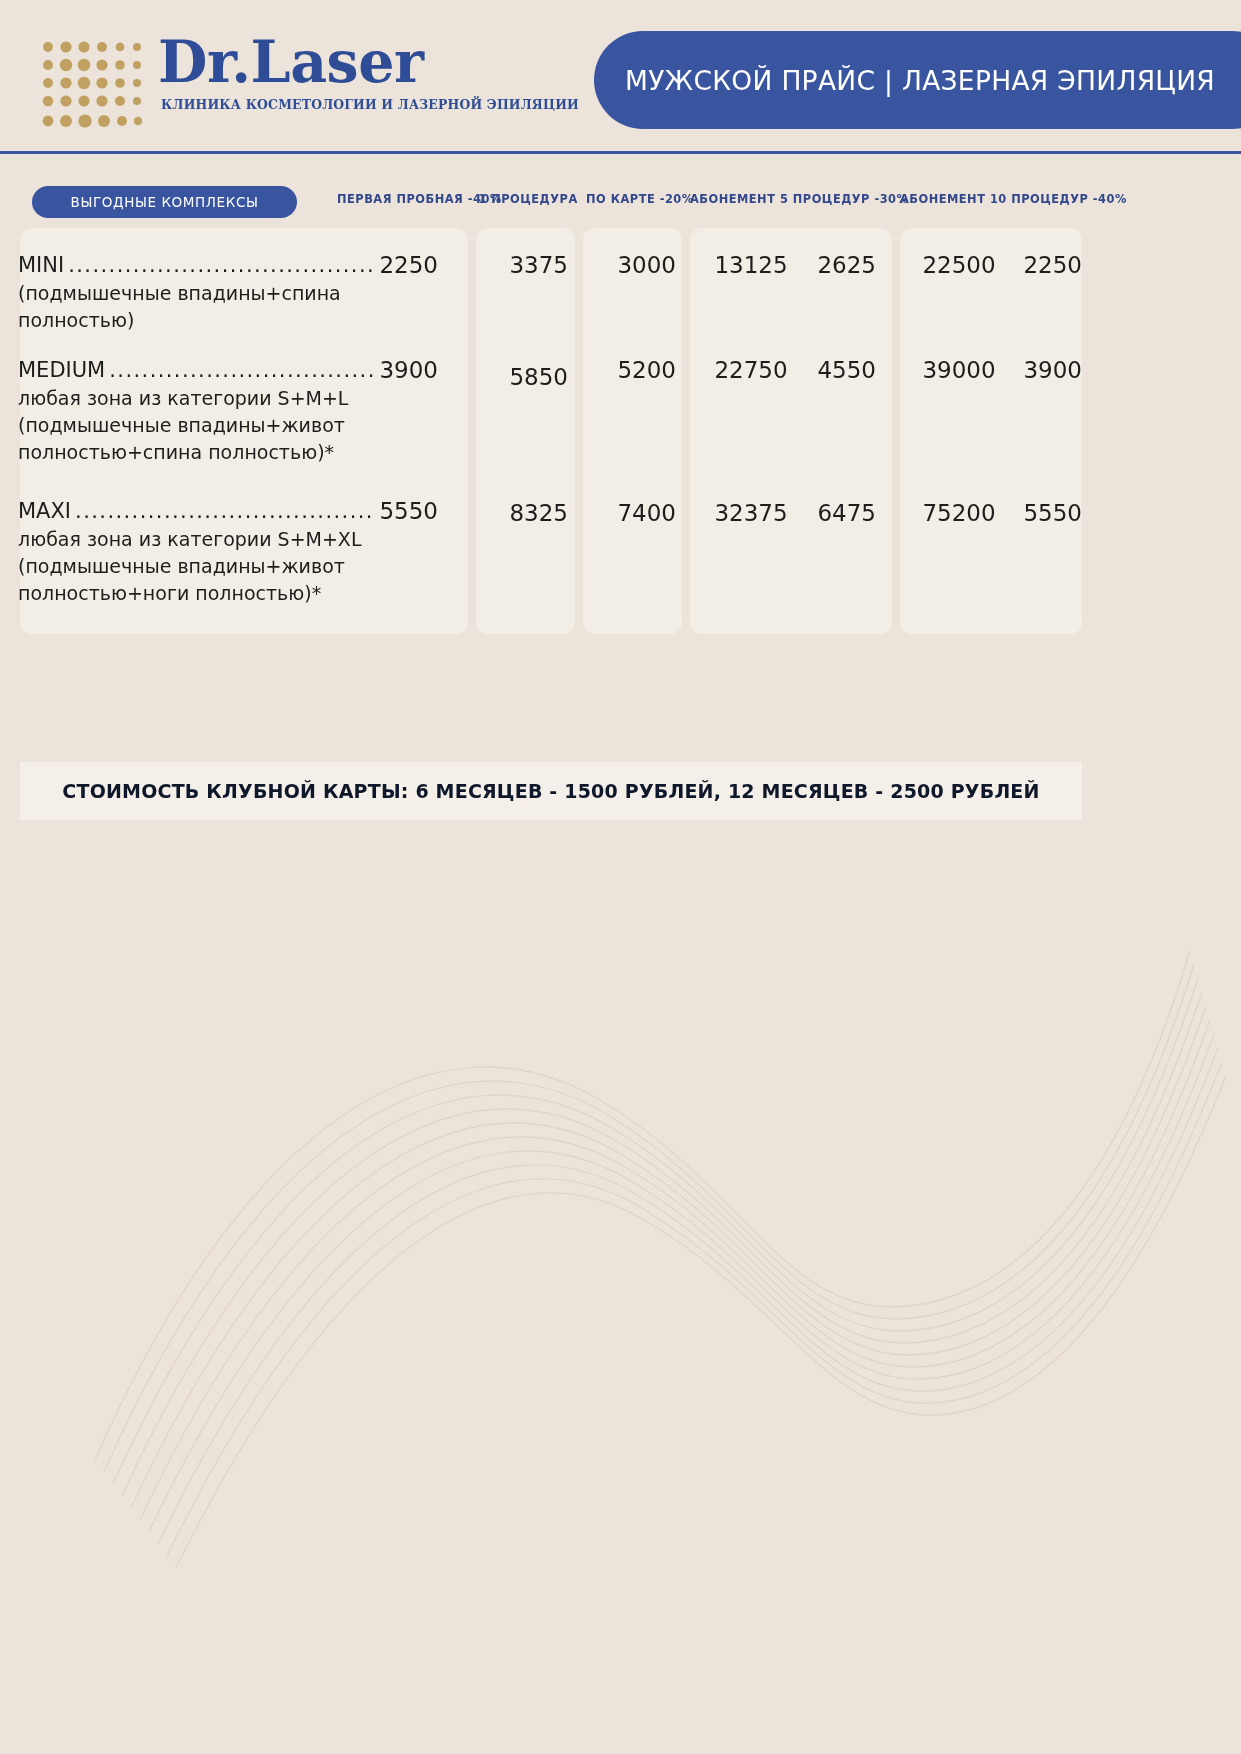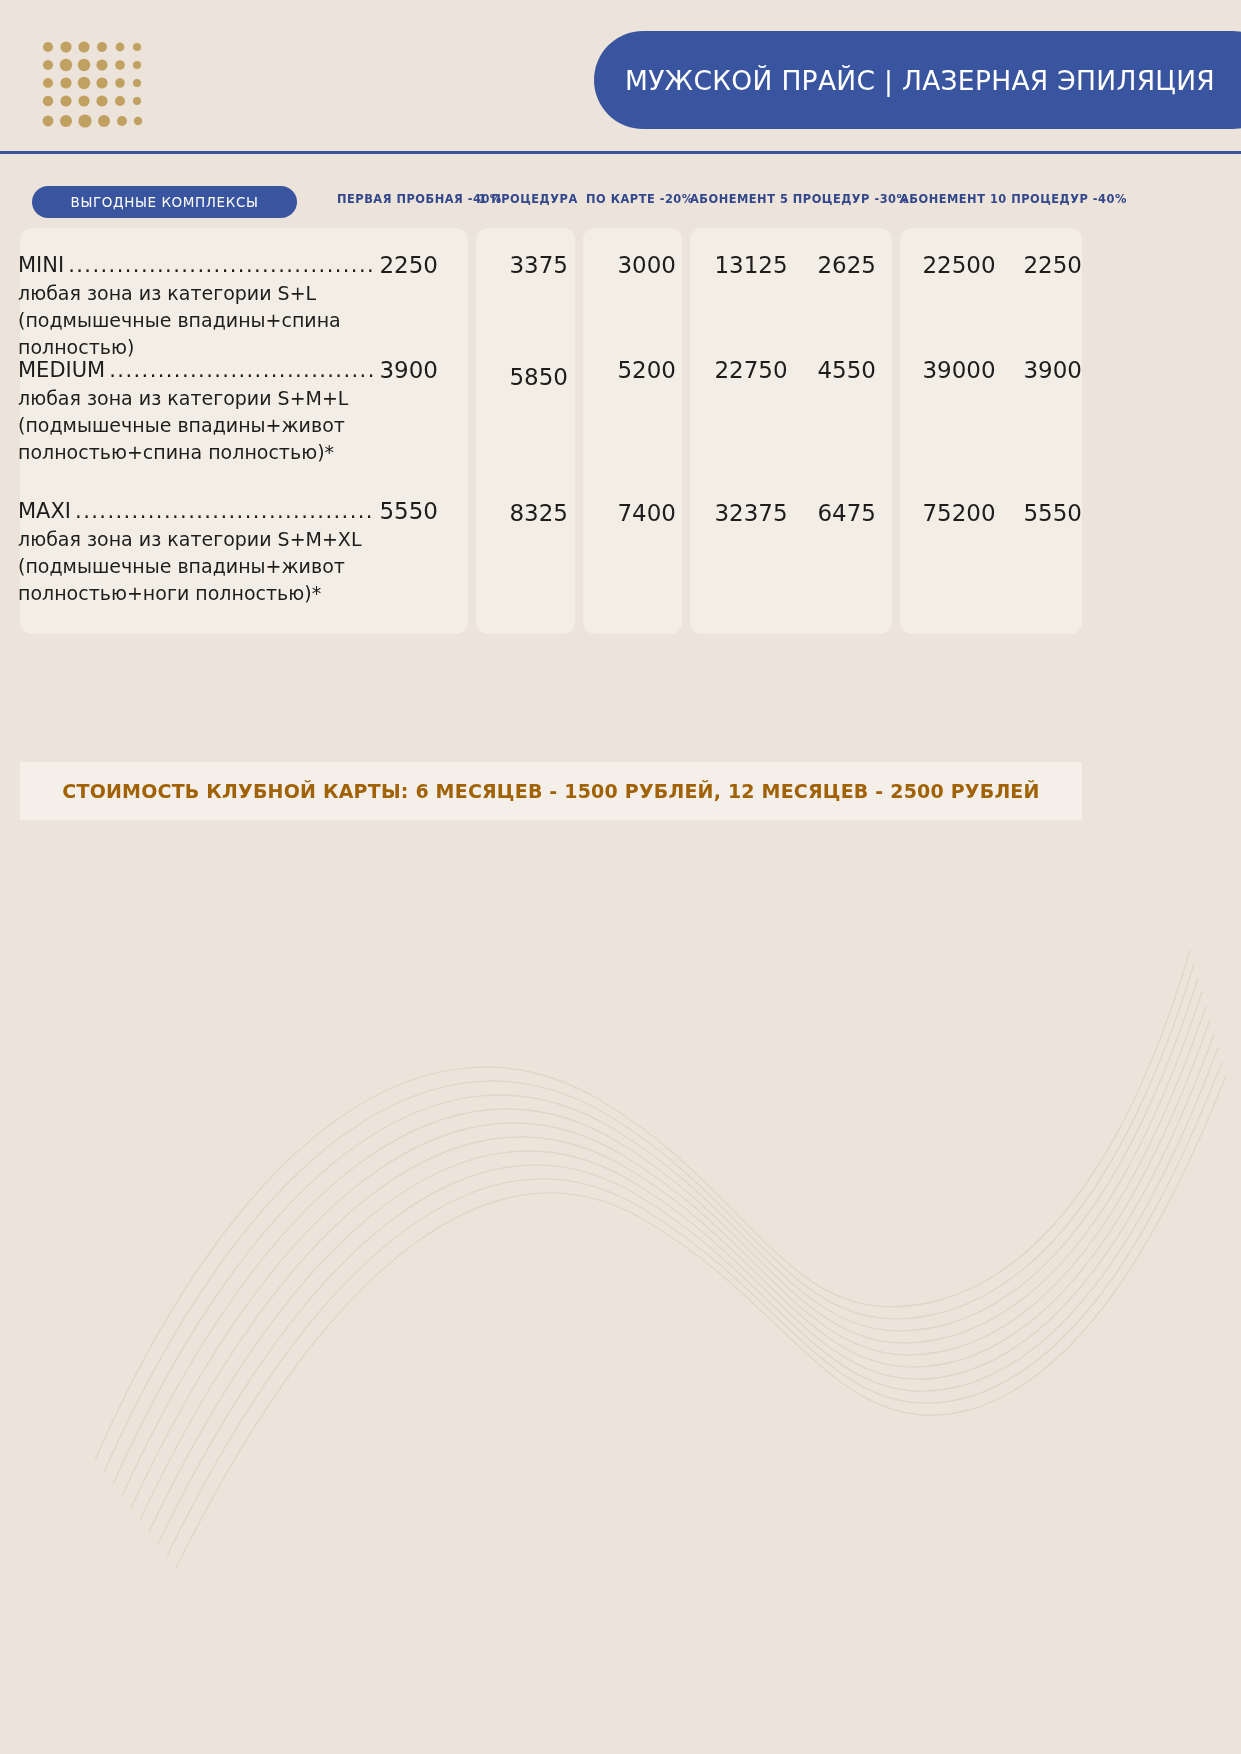--- a/index.html
+++ b/index.html
@@ -246,21 +246,21 @@
     width: 1062px;
     height: 58px;
     background: #f4f0e9;
     display: flex;
     align-items: center;
     justify-content: center;
     z-index: 3;
   }
 
   .club-banner span {
-    color: #a16207;
+    color: #0f172a;
     font-size: 19px;
     font-weight: bold;
     letter-spacing: 0.2px;
     white-space: nowrap;
   }
 </style>
 </head>
 <body>
 
 <div class="page">
@@ -310,20 +310,24 @@
             <circle cx="80" cy="62" r="5"></circle>
             <circle cx="97" cy="62" r="4"></circle>
           <circle cx="8" cy="82" r="5.4"></circle>
             <circle cx="26" cy="82" r="6"></circle>
             <circle cx="45" cy="82" r="6.6"></circle>
             <circle cx="64" cy="82" r="6"></circle>
             <circle cx="82" cy="82" r="5"></circle>
             <circle cx="98" cy="82" r="4.2"></circle>
         </g>
       </svg>
+      <div class="logo-text-wrap">
+        <div class="logo-title">Dr.Laser</div>
+        <div class="logo-tagline">КЛИНИКА КОСМЕТОЛОГИИ И ЛАЗЕРНОЙ ЭПИЛЯЦИИ</div>
+      </div>
     </div>
 
     <div class="title-pill">
       <span class="title-pill-text">МУЖСКОЙ ПРАЙС  | ЛАЗЕРНАЯ ЭПИЛЯЦИЯ</span>
     </div>
   </div>
   <div class="header-rule"></div>
 
   <div class="colhead-row">
     <div class="group-badge">
@@ -343,21 +347,20 @@
     <div class="panel p2"></div>
     <div class="panel p3"></div>
     <div class="panel p4"></div>
 
     <div class="name-cell" style="top:22px">
       <div class="name-line">
         <span class="label">MINI</span>
         <span class="leader">..................................................</span>
         <span class="price">2250</span>
       </div>
-      <div class="name-desc">любая зона из категории S+L</div>
       <div class="name-desc">(подмышечные впадины+спина полностью)</div>
     </div>
     <div class="pcell single" style="left:492px; top:24px">3375</div>
     <div class="pcell single" style="left:600px; top:24px">3000</div>
     <div class="pcell left-of-pair" style="left:708px; top:24px">13125</div>
     <div class="pcell right-of-pair" style="left:800px; top:24px">2625</div>
     <div class="pcell left-of-pair" style="left:916px; top:24px">22500</div>
     <div class="pcell right-of-pair" style="left:1006px;top:24px">2250</div>
 
     <div class="name-cell" style="top:127px">

